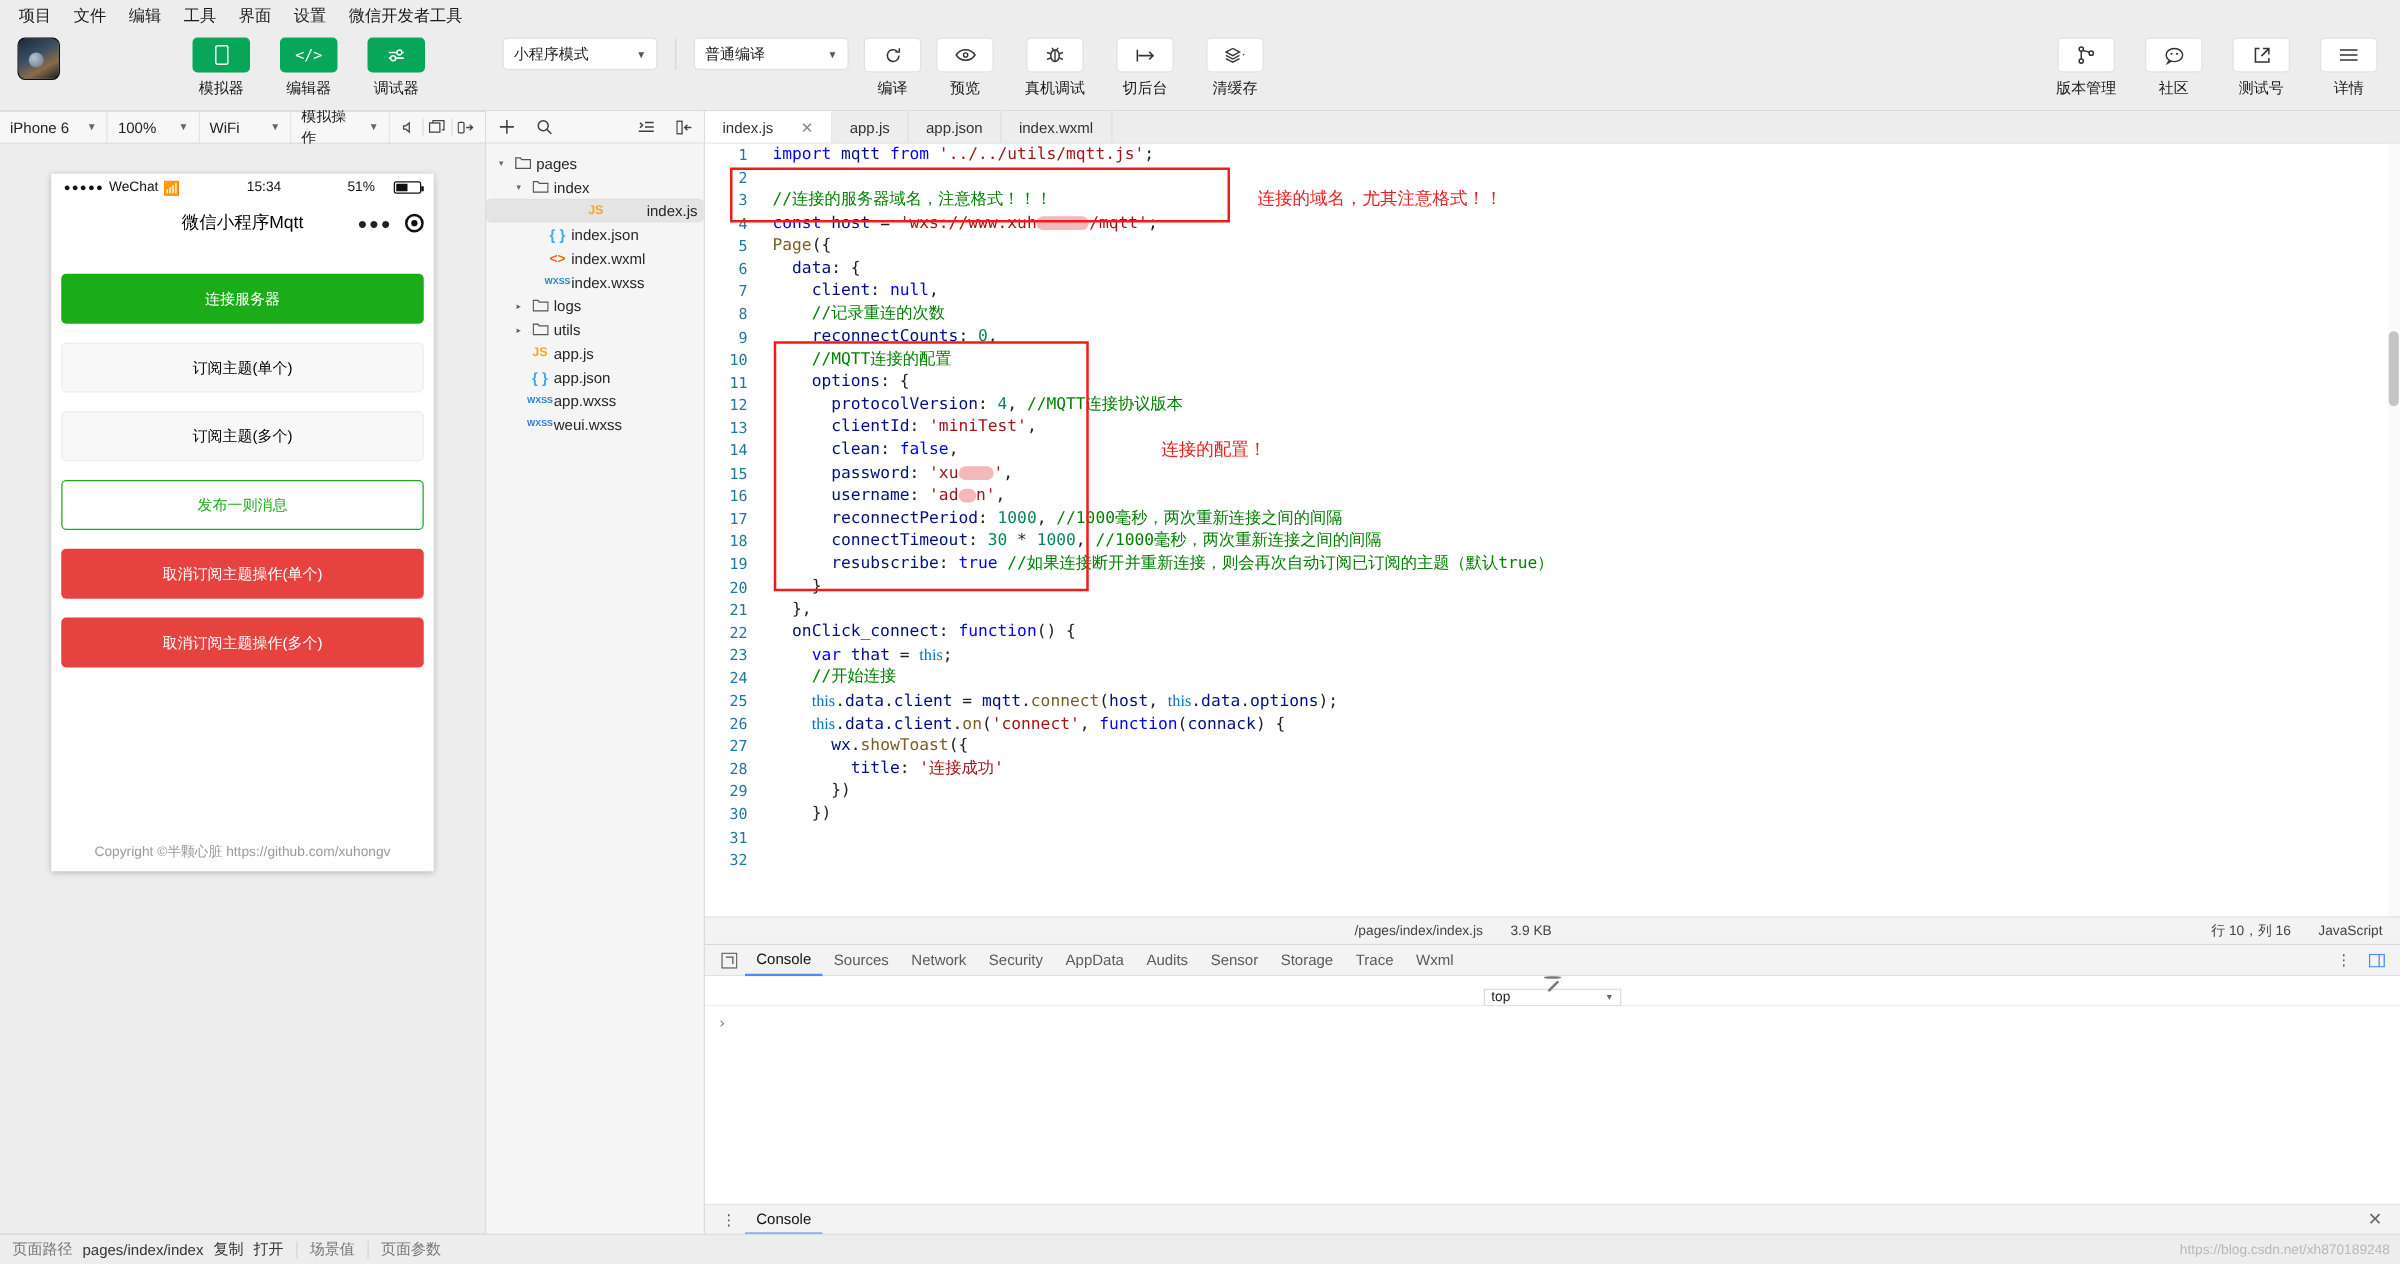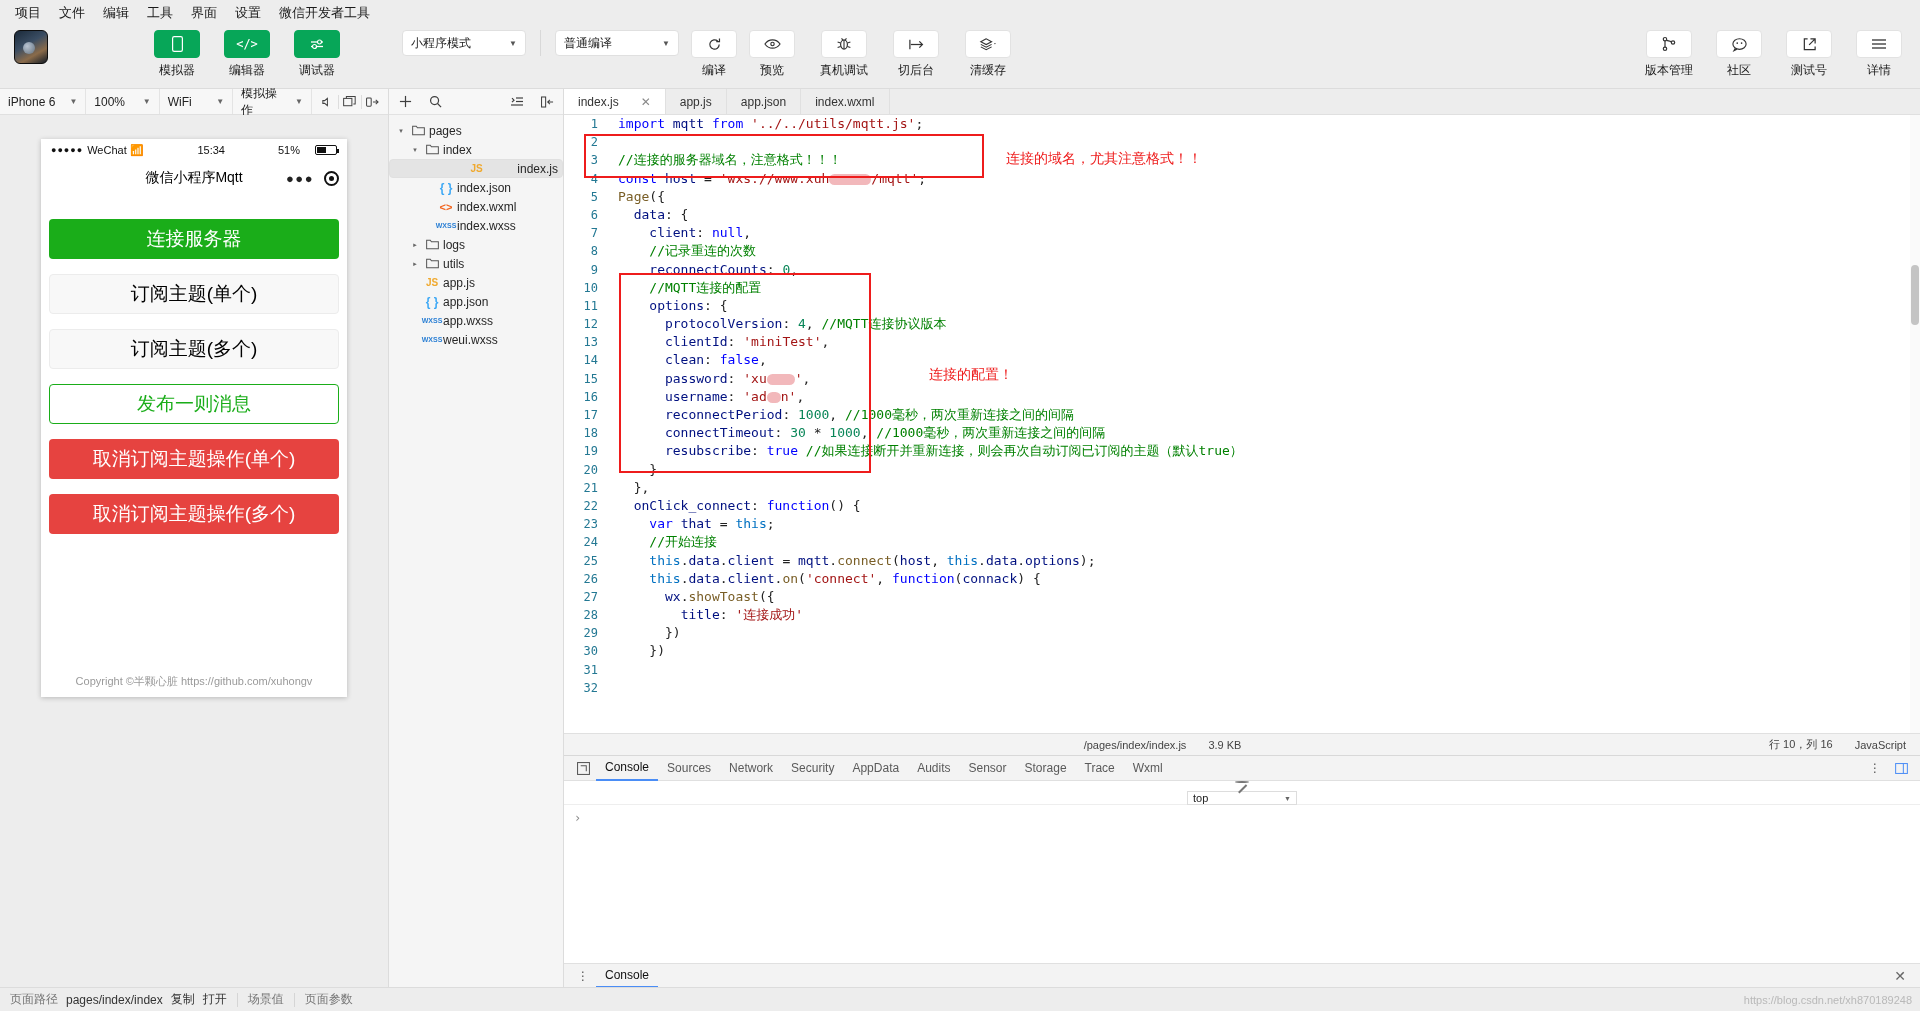--- a/index.html
+++ b/index.html
@@ -62,21 +62,21 @@
   .batt i { display: block; height: 100%; width: 52%; background: #111; }
   .batt:after { content: ""; position: absolute; right: -3px; top: 3px; width: 2px; height: 4px; background: #111; }
   .nav-bar { height: 34px; display: flex; align-items: center; justify-content: center; position: relative; }
   .nav-title { font-size: 14px; color: #000; }
   .nav-caps { position: absolute; right: 8px; display: flex; align-items: center; gap: 10px; }
   .cap-dots { font-size: 13px; letter-spacing: 1.5px; }
   .cap-circ { width: 15px; height: 15px; border: 2px solid #111; border-radius: 50%; display: flex; align-items: center; justify-content: center; }
   .cap-circ i { width: 5px; height: 5px; background: #111; border-radius: 50%; display: block; }
   .page-body { flex: 1; padding: 24px 8px 0; display: flex; flex-direction: column; gap: 15px; position: relative; }
   .wbtn { height: 40px; border-radius: 4px; display: flex; align-items: center; justify-content: center;
-    font-size: 19px; cursor: pointer; }
+    font-size: 12px; cursor: pointer; }
   .wbtn.primary { background: #1aad19; color: #fff; }
   .wbtn.default { background: #f8f8f8; color: #000; border: 1px solid #ececec; }
   .wbtn.ghost { background: #fff; color: #1aad19; border: 1px solid #1aad19; }
   .wbtn.warn { background: #e64340; color: #fff; }
   .copyright { position: absolute; bottom: 8px; left: 0; right: 0; text-align: center;
     font-size: 11px; color: #9a9a9a; }
 
   
   .tree { width: 176px; flex: none; background: #f5f5f5; border-left: 1px solid #dcdcdc;
     border-right: 1px solid #dcdcdc; display: flex; flex-direction: column; border-top: 1px solid #dcdcdc; }
@@ -107,21 +107,21 @@
 
   .code-wrap { flex: 1; position: relative; overflow: hidden; background: #fff; }
   .code { font-family: "DejaVu Sans Mono", "Liberation Mono", monospace; font-size: 13px; line-height: 18.2px; }
   .crow { display: flex; height: 18.2px; white-space: pre; }
   .gut { width: 44px; text-align: right; padding-right: 10px; color: #237893; flex: none; font-size: 12px; }
   .ctext { flex: 1; padding-left: 10px; }
   .k-key { color: #0000ff; }
   .k-str { color: #a31515; }
   .k-com { color: #008000; }
   .k-num { color: #098658; }
-  .k-this { color: #0070c1; }
+  .k-this { color: #0070c1; font-family: Liberation Serif, serif; }
   .k-fn { color: #795e26; }
   .k-id { color: #001080; }
   .redbox { position: absolute; border: 2px solid #ee1c1c; pointer-events: none; }
   .rednote { position: absolute; color: #ee1c1c; font-size: 14px; font-family: Liberation Sans, sans-serif; white-space: nowrap; }
   .redact { background: #f2b8bb; border-radius: 7px; display: inline-block; vertical-align: middle; }
 
   .ed-status { height: 22px; display: flex; align-items: center; background: #f3f3f3;
     border-top: 1px solid #e0e0e0; font-size: 11px; color: #444; flex: none; padding: 0 14px; gap: 22px; }
   .ed-status .sp { flex: 1; }
 
@@ -569,21 +569,21 @@
             <div class="crow"><div class="gut">28</div><div class="ctext">        <span class="k-id">title</span>: <span class="k-str">'连接成功'</span></div></div>
             <div class="crow"><div class="gut">29</div><div class="ctext">      })</div></div>
             <div class="crow"><div class="gut">30</div><div class="ctext">    })</div></div>
             <div class="crow"><div class="gut">31</div><div class="ctext">&nbsp;</div></div>
             <div class="crow"><div class="gut">32</div><div class="ctext">&nbsp;</div></div>
           </div>
 
         <div class="redbox" style="left:20px; top:19px; width:400px; height:44px;"></div>
         <div class="rednote" style="left:442px; top:35px;">连接的域名，尤其注意格式！！</div>
         <div class="redbox" style="left:55px; top:158px; width:252px; height:200px;"></div>
-        <div class="rednote" style="left:365px; top:251px;">连接的配置！</div>
+        <div class="rednote" style="left:365px; top:236px;">连接的配置！</div>
 
         <div class="vscroll">
           <div class="vthumb" style="top:150px; height:60px;"></div>
         </div>
       </div>
 
       <div class="ed-status">
         <div class="sp"></div>
         <span>/pages/index/index.js</span>
         <span>3.9 KB</span>

